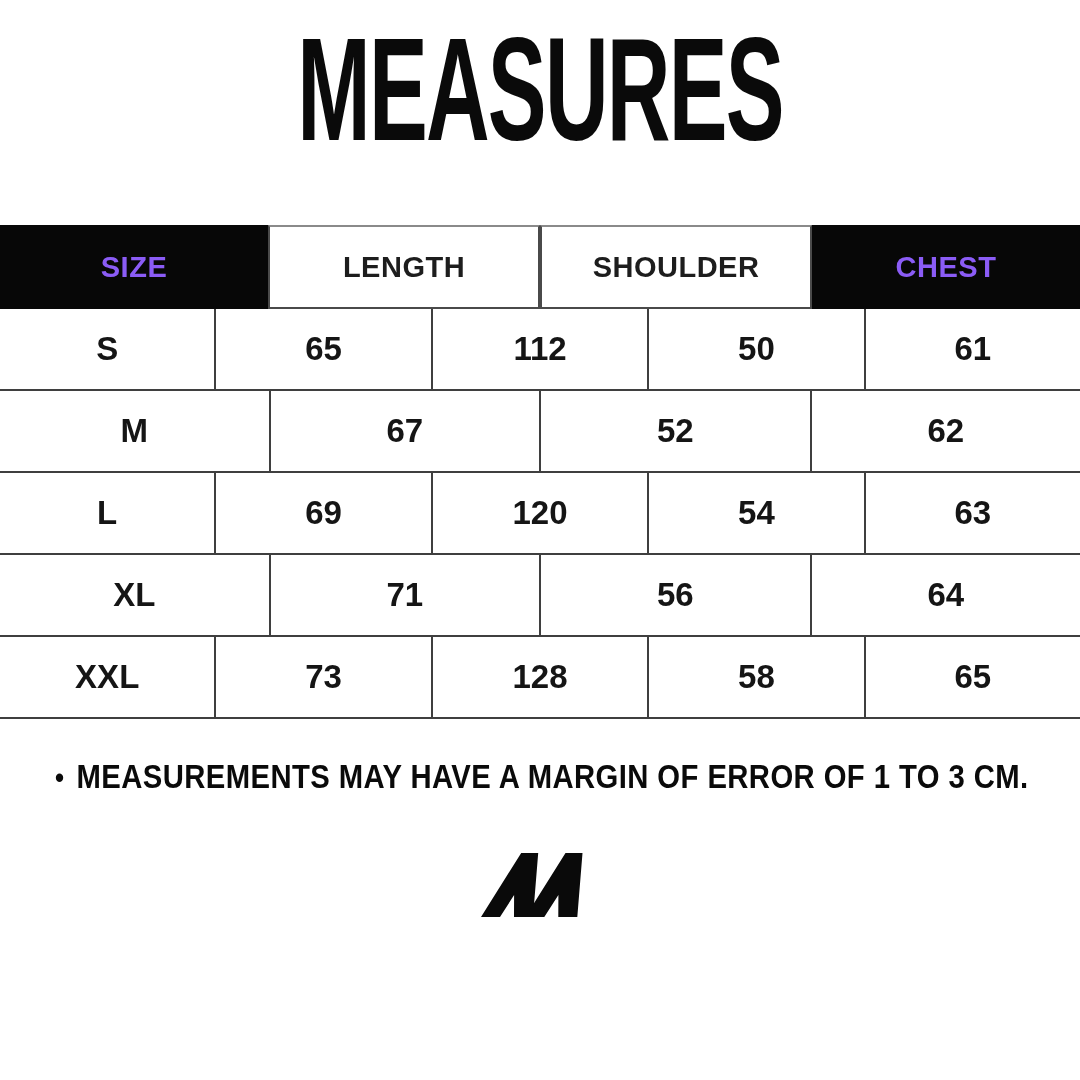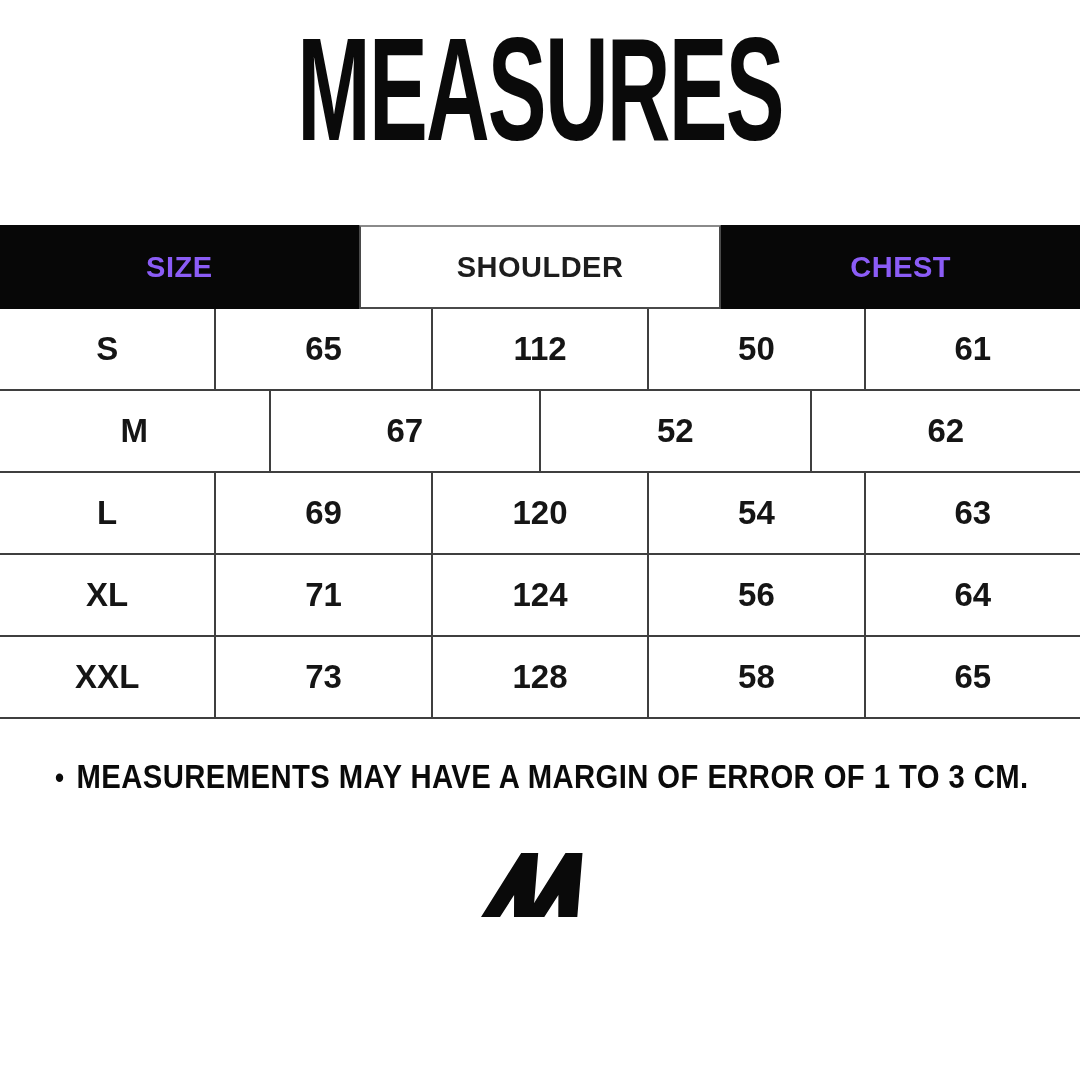--- a/index.html
+++ b/index.html
@@ -89,20 +89,21 @@
 </head>
 <body>
 
 <div class="canvas">
 
   <div class="title">MEASURES</div>
 
   <div class="size-table">
     <div class="thead">
       <div class="cell th-black">SIZE</div>
+      <div class="cell th-white">LENGTH</div>
       <div class="cell th-white">SHOULDER</div>
       <div class="cell th-black">CHEST</div>
     </div>
 
     <div class="trow">
       <div class="cell">S</div>
       <div class="cell">65</div>
       <div class="cell">112</div>
       <div class="cell">50</div>
       <div class="cell">61</div>
@@ -119,21 +120,20 @@
       <div class="cell">L</div>
       <div class="cell">69</div>
       <div class="cell">120</div>
       <div class="cell">54</div>
       <div class="cell">63</div>
     </div>
 
     <div class="trow">
       <div class="cell">XL</div>
       <div class="cell">71</div>
-      <div class="cell">124</div>
       <div class="cell">56</div>
       <div class="cell">64</div>
     </div>
 
     <div class="trow">
       <div class="cell">XXL</div>
       <div class="cell">73</div>
       <div class="cell">128</div>
       <div class="cell">58</div>
       <div class="cell">65</div>

